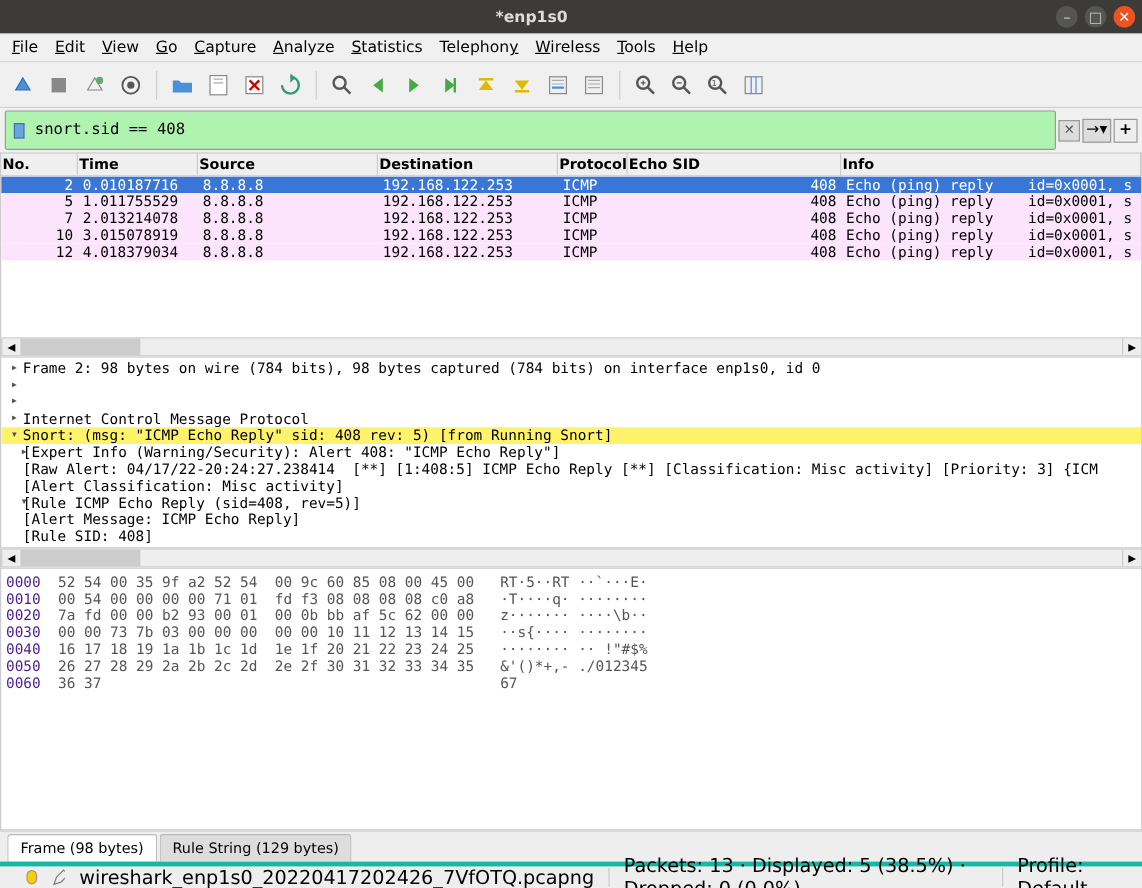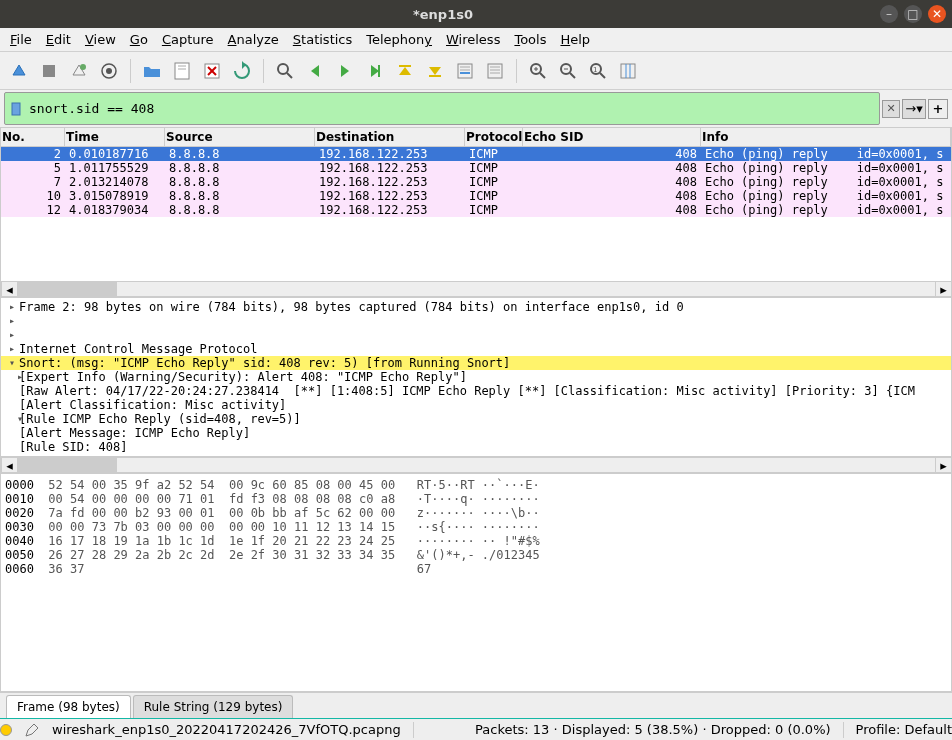--- a/index.html
+++ b/index.html
@@ -33,25 +33,25 @@
 .pr-cell { overflow: hidden; padding: 0 4px; }
 .packet-hscroll { height: 16px; background: #eee; border: 1px solid #ccc; display: flex; }
 .hs-track { flex: 1; position: relative; }
 .hs-thumb { position: absolute; left: 0; top: 0; height: 100%; width: 100px; background: #ccc; }
 .hs-arrow { width: 16px; display: flex; align-items:center; justify-content:center; border-left: 1px solid #ccc; }
 .details-pane { background: #fff; font-family: "DejaVu Sans Mono", monospace; font-size: 12px; border: 1px solid #ccc; height: 160px; overflow: hidden; padding: 2px 0; }
 .detail-line { padding: 0 4px; white-space: pre; height: 14px; line-height: 14px; display: flex; align-items: center; }
 .detail-line.highlight { background: #fff36b; }
 .expand { width: 14px; display: inline-block; cursor: pointer; color: #555; font-size: 10px; text-align: center; }
 .hex-pane { background: #fff; font-family: "DejaVu Sans Mono", monospace; font-size: 12px; border: 1px solid #ccc; flex: 1; padding: 4px; white-space: pre; color: #555; overflow: hidden; }
-.hex-offset { color: #000000; }
+.hex-offset { color: #4c1d95; }
 .tabs { background: #eee; height: 26px; display: flex; align-items: flex-end; border-top: 1px solid #ccc; padding: 0 6px; gap: 2px; }
 .tab { padding: 4px 10px; border: 1px solid #bbb; border-bottom: none; border-radius: 3px 3px 0 0; background: #ddd; cursor: pointer; font-size: 12px; }
 .tab.active { background: #fff; }
-.statusbar { background: #eee; height: 22px; border-top: 1px solid #14b8a6; display: flex; align-items: center; font-size: 13px; padding: 0 0; gap: 12px; }
+.statusbar { background: #eee; height: 22px; border-top: 4px solid #14b8a6; display: flex; align-items: center; font-size: 16px; padding: 0 22px; gap: 12px; }
 .status-led { width: 12px; height: 12px; border-radius: 6px; background: #ffcc00; border: 1px solid #999; }
 .status-sep { width: 1px; height: 16px; background: #ccc; }
 .status-right { margin-left: auto; }
 </style>
 </head>
 <body>
 
 <div class="titlebar">
   <div class="titlebar-title">*enp1s0</div>
   <div class="win-btns">

